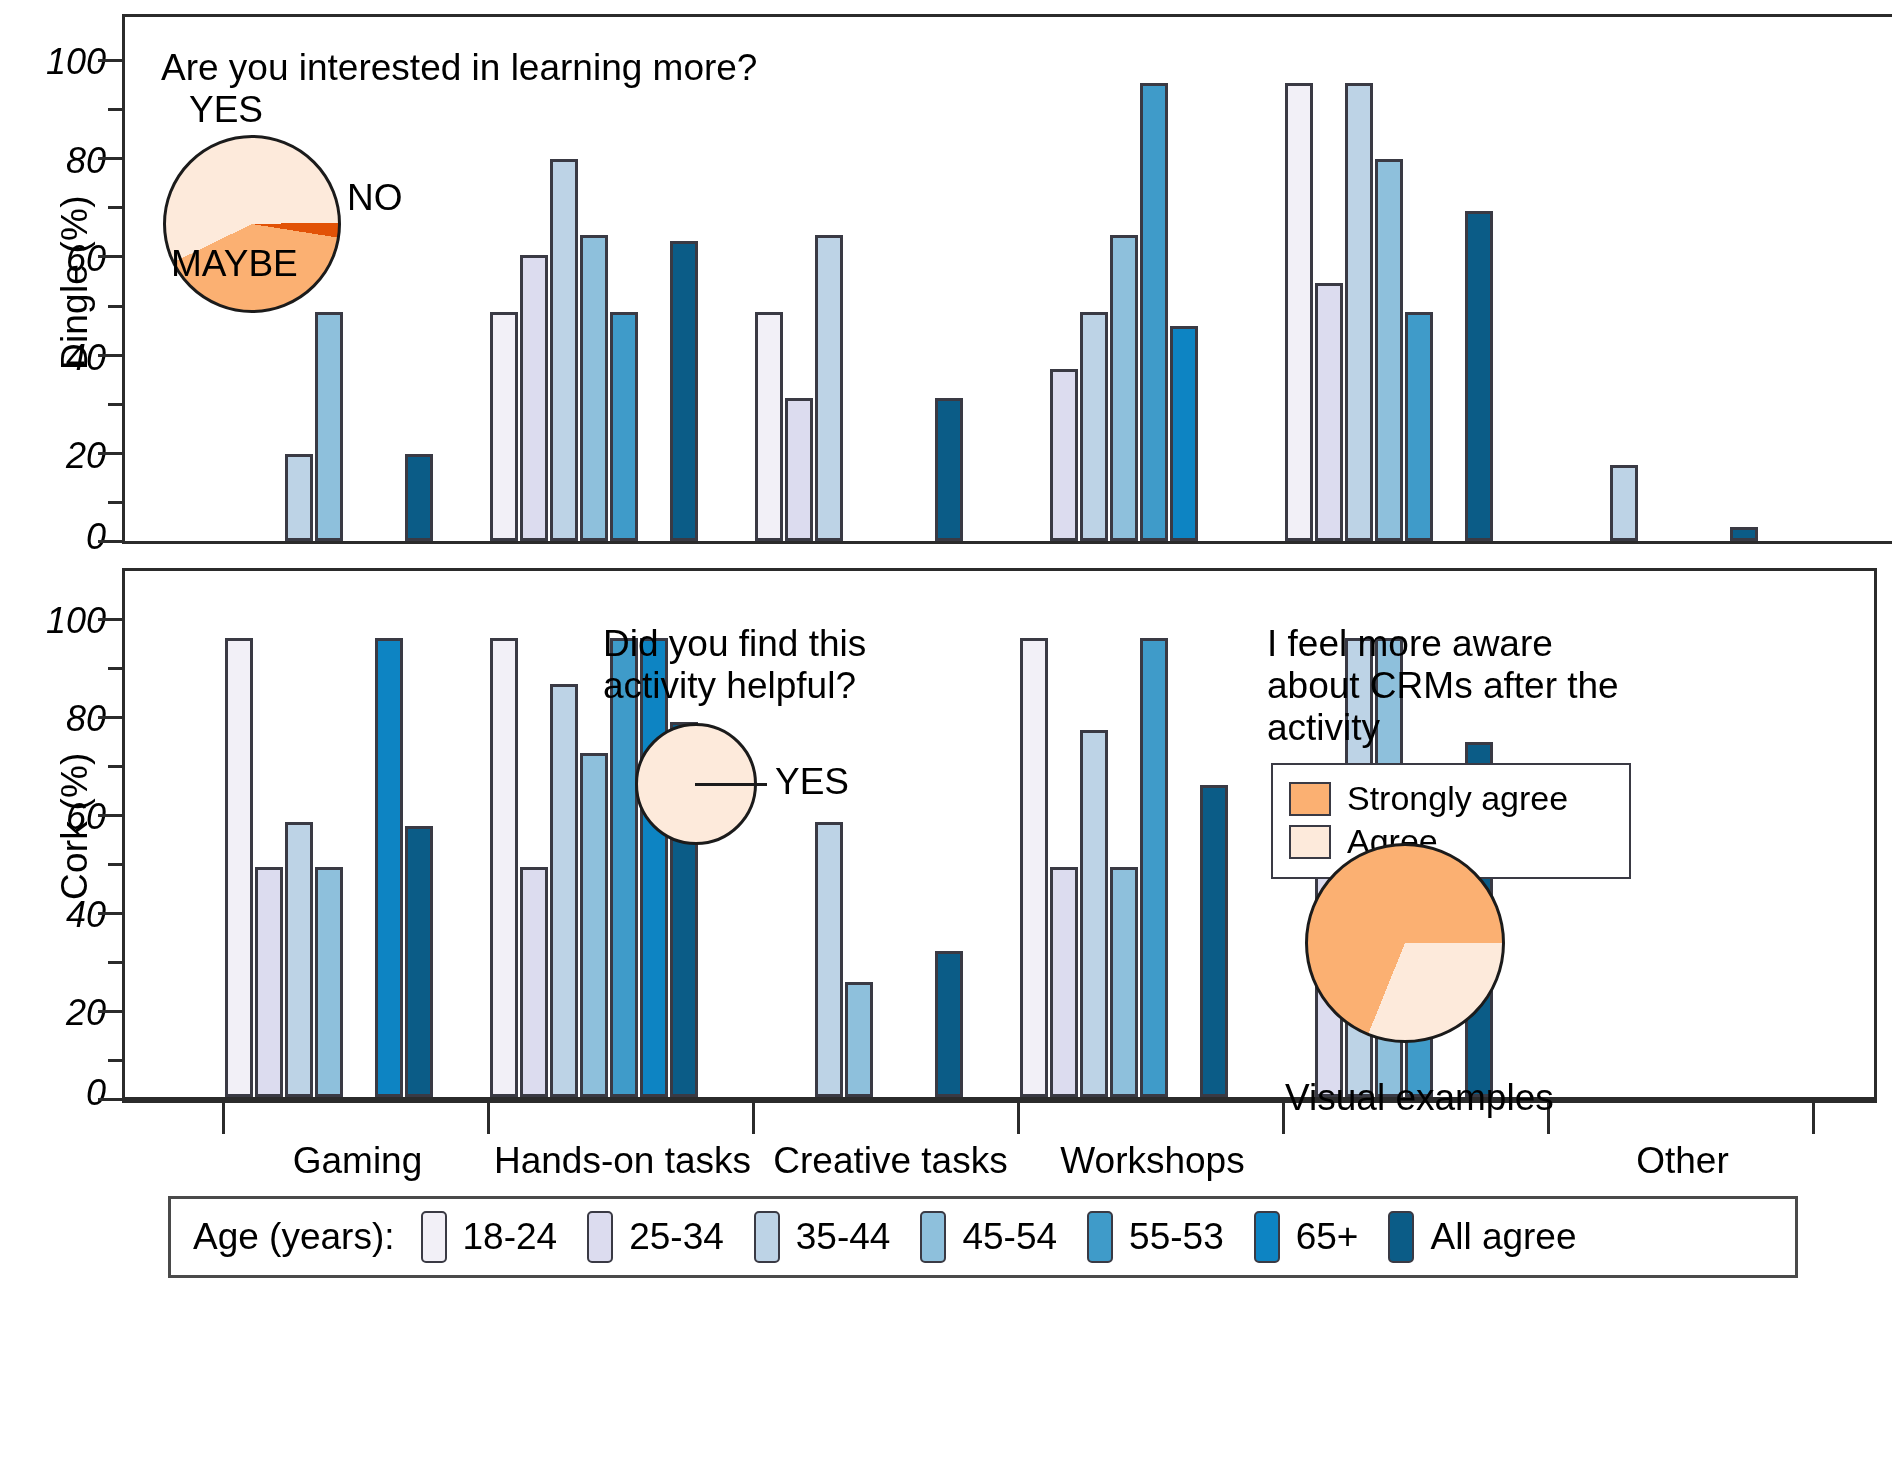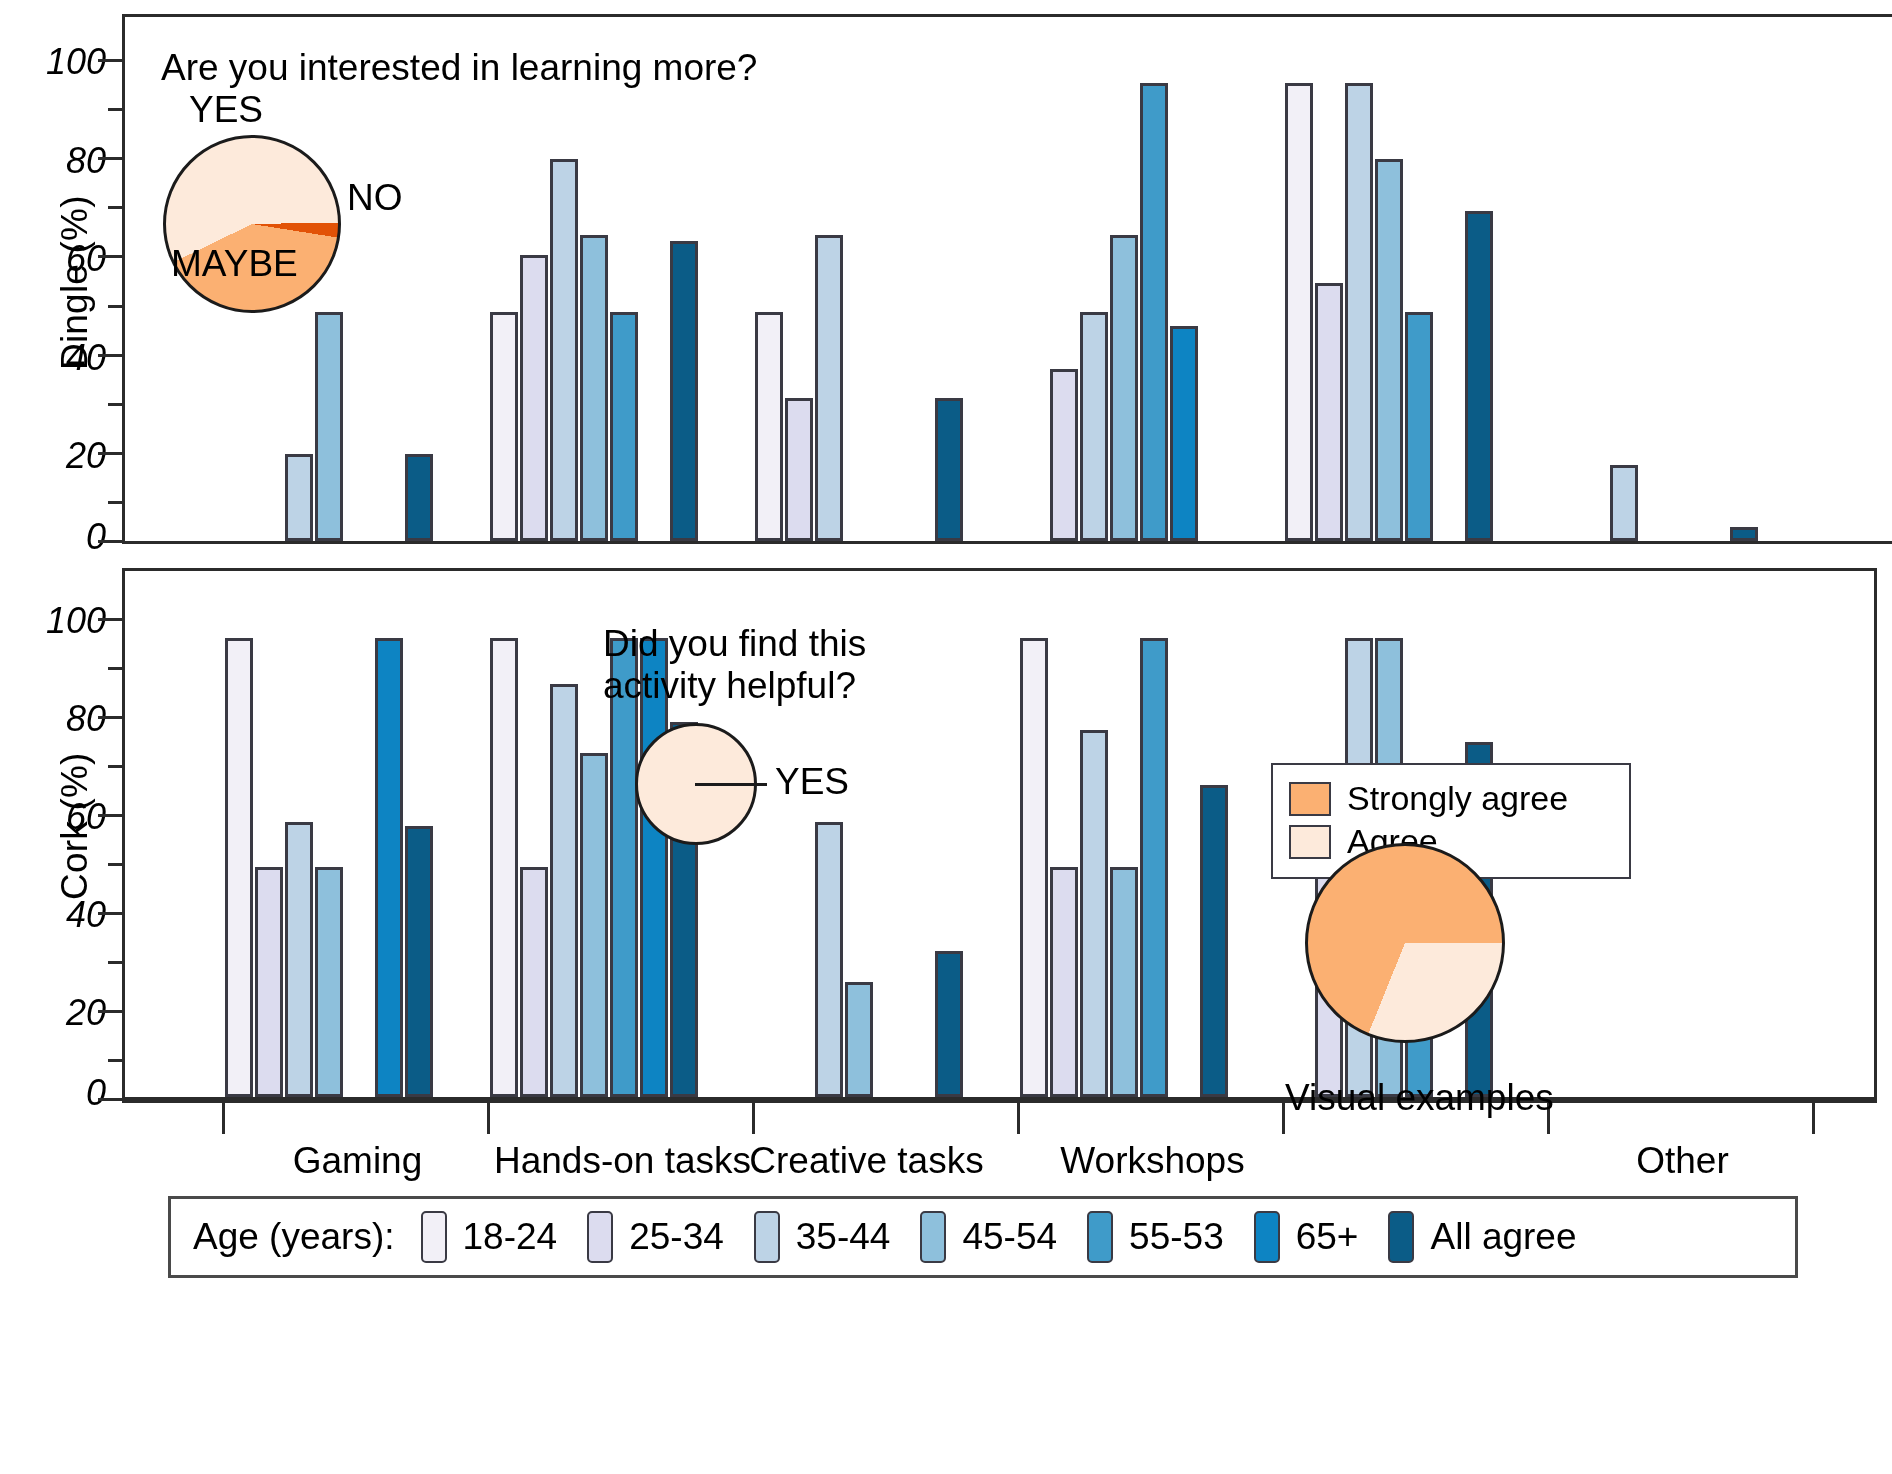--- a/index.html
+++ b/index.html
@@ -211,20 +211,23 @@
         <div class="bar" title="All ages · Workshops · 68%" style="left: 1075px; width: 28px; height: 312.152px; background: rgb(11, 92, 135);"></div>
         <div class="bar" title="All ages · Visual examples · 77.3%" style="left: 1340px; width: 28px; height: 354.844px; background: rgb(11, 92, 135);"></div>
       </div>
 
     <div class="anno" style="left:478px; top:52px;">Did you find this
 activity helpful?</div>
     <div class="pie" style="left:510px; top:152px; width:122px; height:122px; background:#fdeadb;"></div>
     <div class="leaderline" style="left:570px; top:212px; width:72px;"></div>
     <div class="pie-lbl" style="left:650px; top:190px;">YES</div>
 
+    <div class="anno" style="left:1142px; top:52px;">I feel more aware
+about CRMs after the
+activity</div>
 
     <div class="inline-legend" style="left:1146px; top:192px; width:360px;">
       <div class="il-row">
         <span class="il-swatch" style="background:#fbb072;"></span>
         <span class="il-label">Strongly agree</span>
       </div>
       <div class="il-row">
         <span class="il-swatch" style="background:#fdeadb;"></span>
         <span class="il-label">Agree</span>
       </div>
@@ -243,21 +246,21 @@
     <div class="xtick" style="left:487px; top:1100px; height:34px;"></div>
     <div class="xtick" style="left:752px; top:1100px; height:34px;"></div>
     <div class="xtick" style="left:1017px; top:1100px; height:34px;"></div>
     <div class="xtick" style="left:1282px; top:1100px; height:34px;"></div>
     <div class="xtick" style="left:1547px; top:1100px; height:34px;"></div>
     <div class="xtick" style="left:1812px; top:1100px; height:34px;"></div>
   </div>
 
   <div class="cat-lbl" style="left:225px;  top:1140px; width:265px;">Gaming</div>
   <div class="cat-lbl" style="left:490px;  top:1140px; width:265px;">Hands-on tasks</div>
-  <div class="cat-lbl" style="left:734px;  top:1140px; width:265px;">Creative tasks</div>
+  <div class="cat-lbl" style="left:758px;  top:1140px; width:265px;">Creative tasks</div>
   <div class="cat-lbl" style="left:1020px; top:1140px; width:265px;">Workshops</div>
   <div class="cat-lbl" style="left:1285px; top:1077px; width:265px;">Visual examples</div>
   <div class="cat-lbl" style="left:1550px; top:1140px; width:265px;">Other</div>
 
   <div class="legend-box" style="left:168px; top:1196px; width:1630px; height:82px;">
     <span class="legend-title">Age (years):</span>
     <div id="legend-items" style="display:flex;align-items:center;">
         <div class="legend-item">
           <span class="legend-swatch" style="background: rgb(242, 240, 247);"></span>
           <span class="legend-label">18-24</span>

